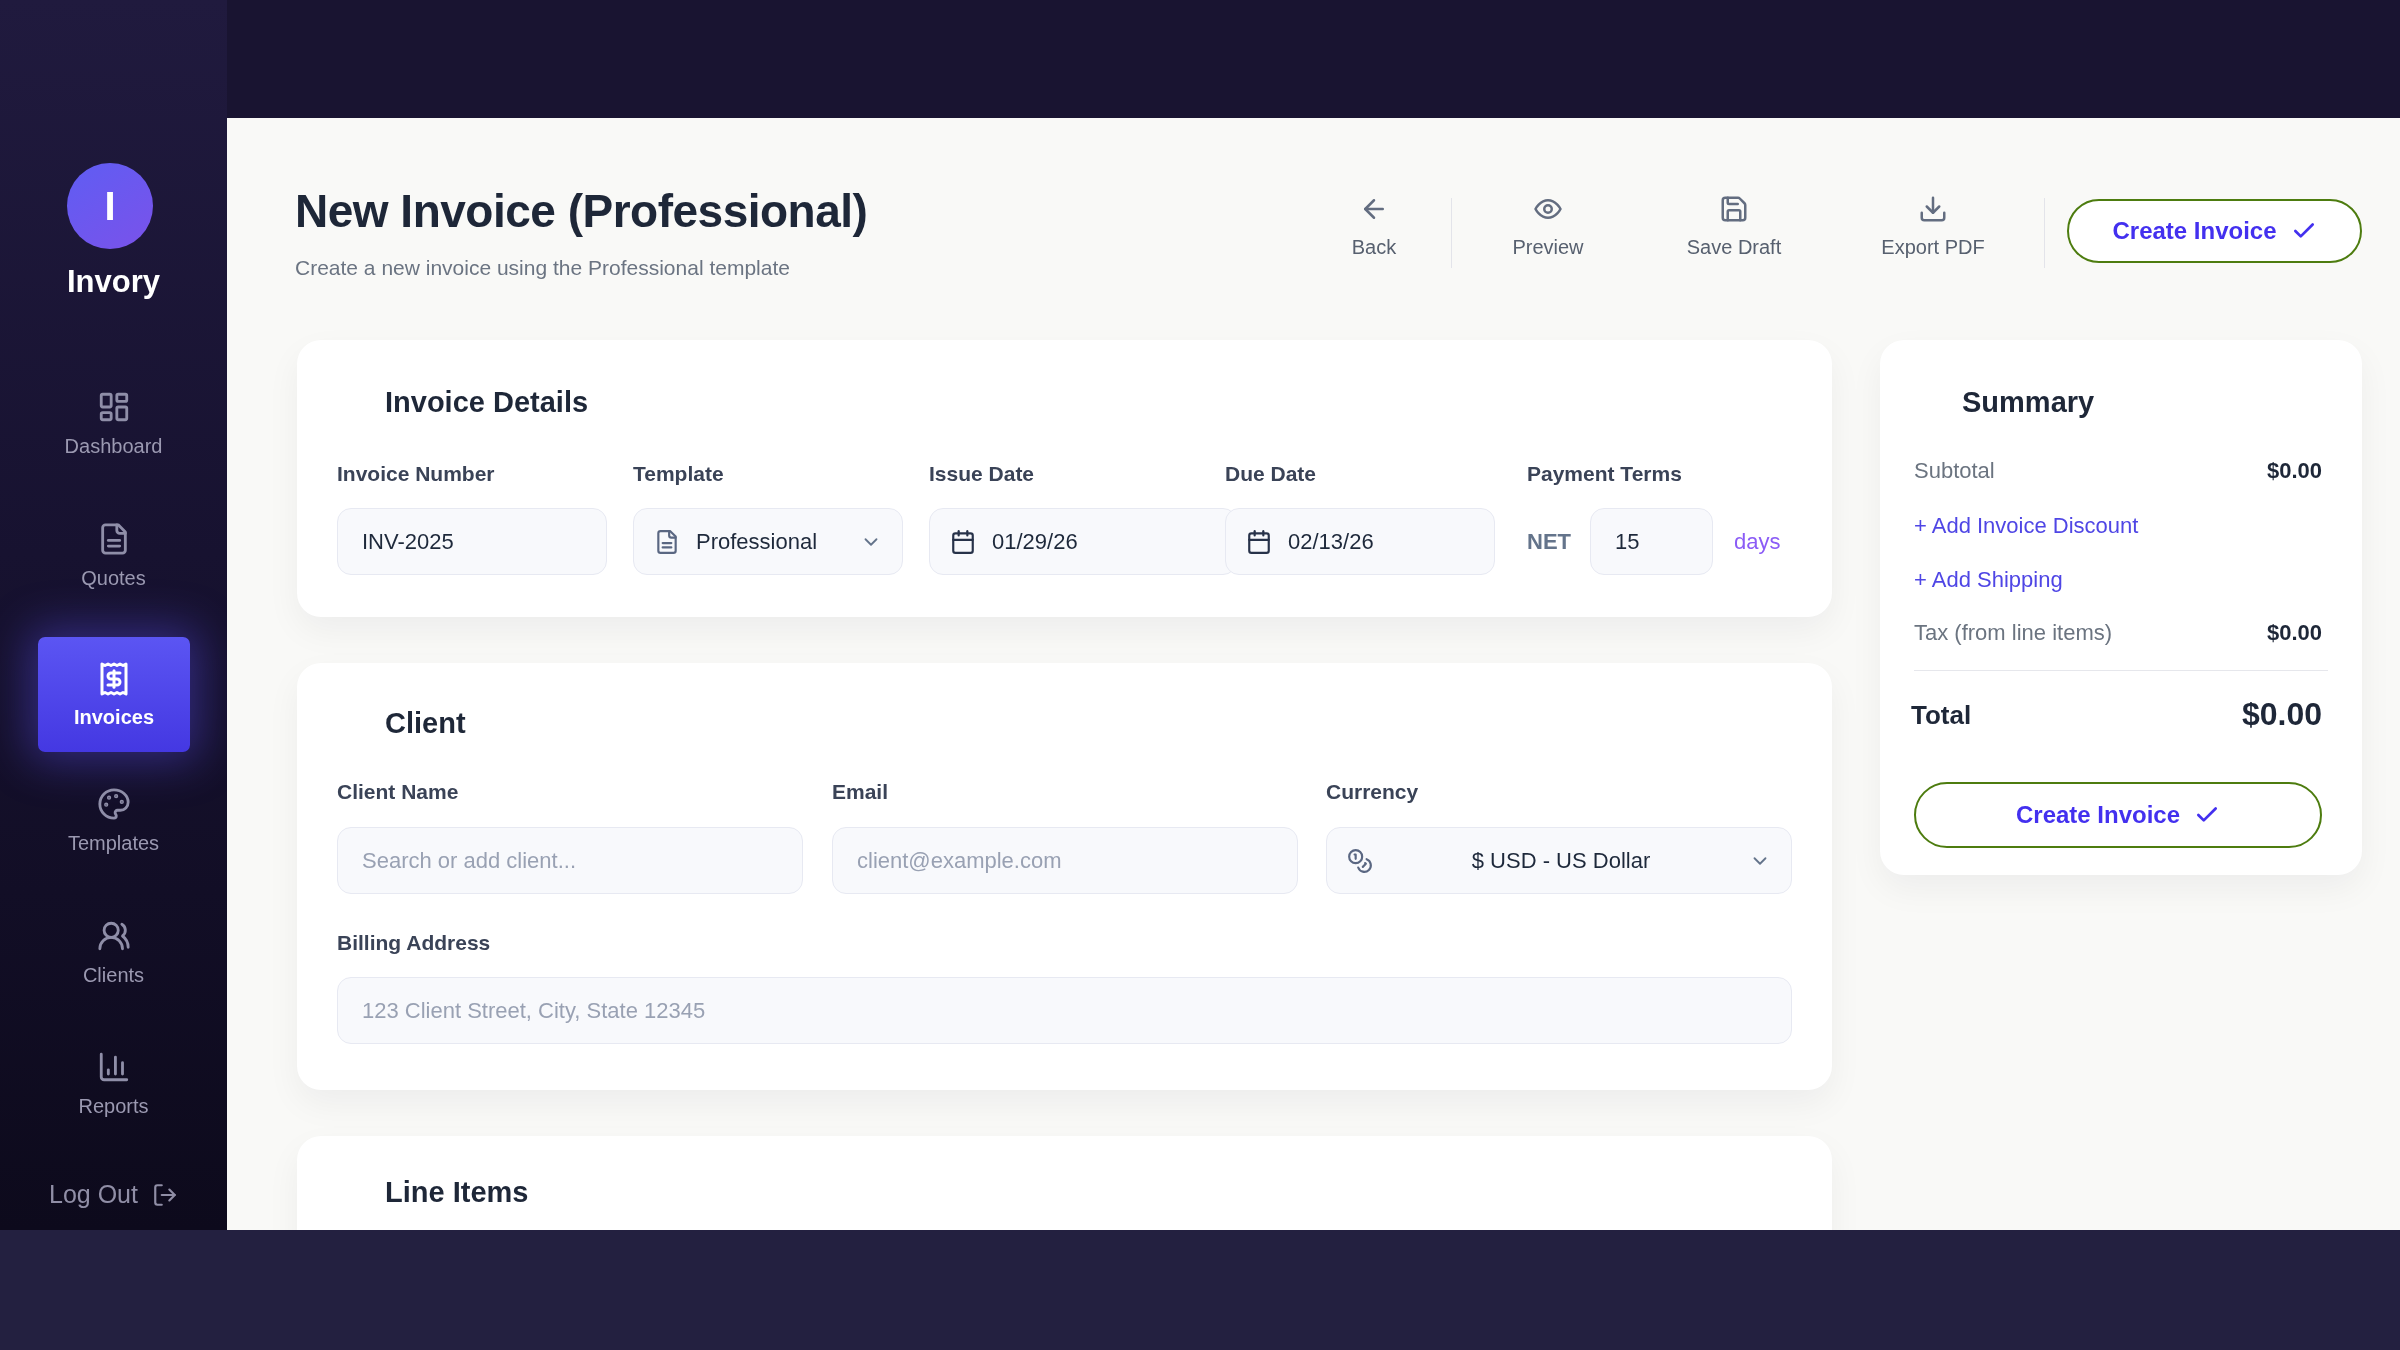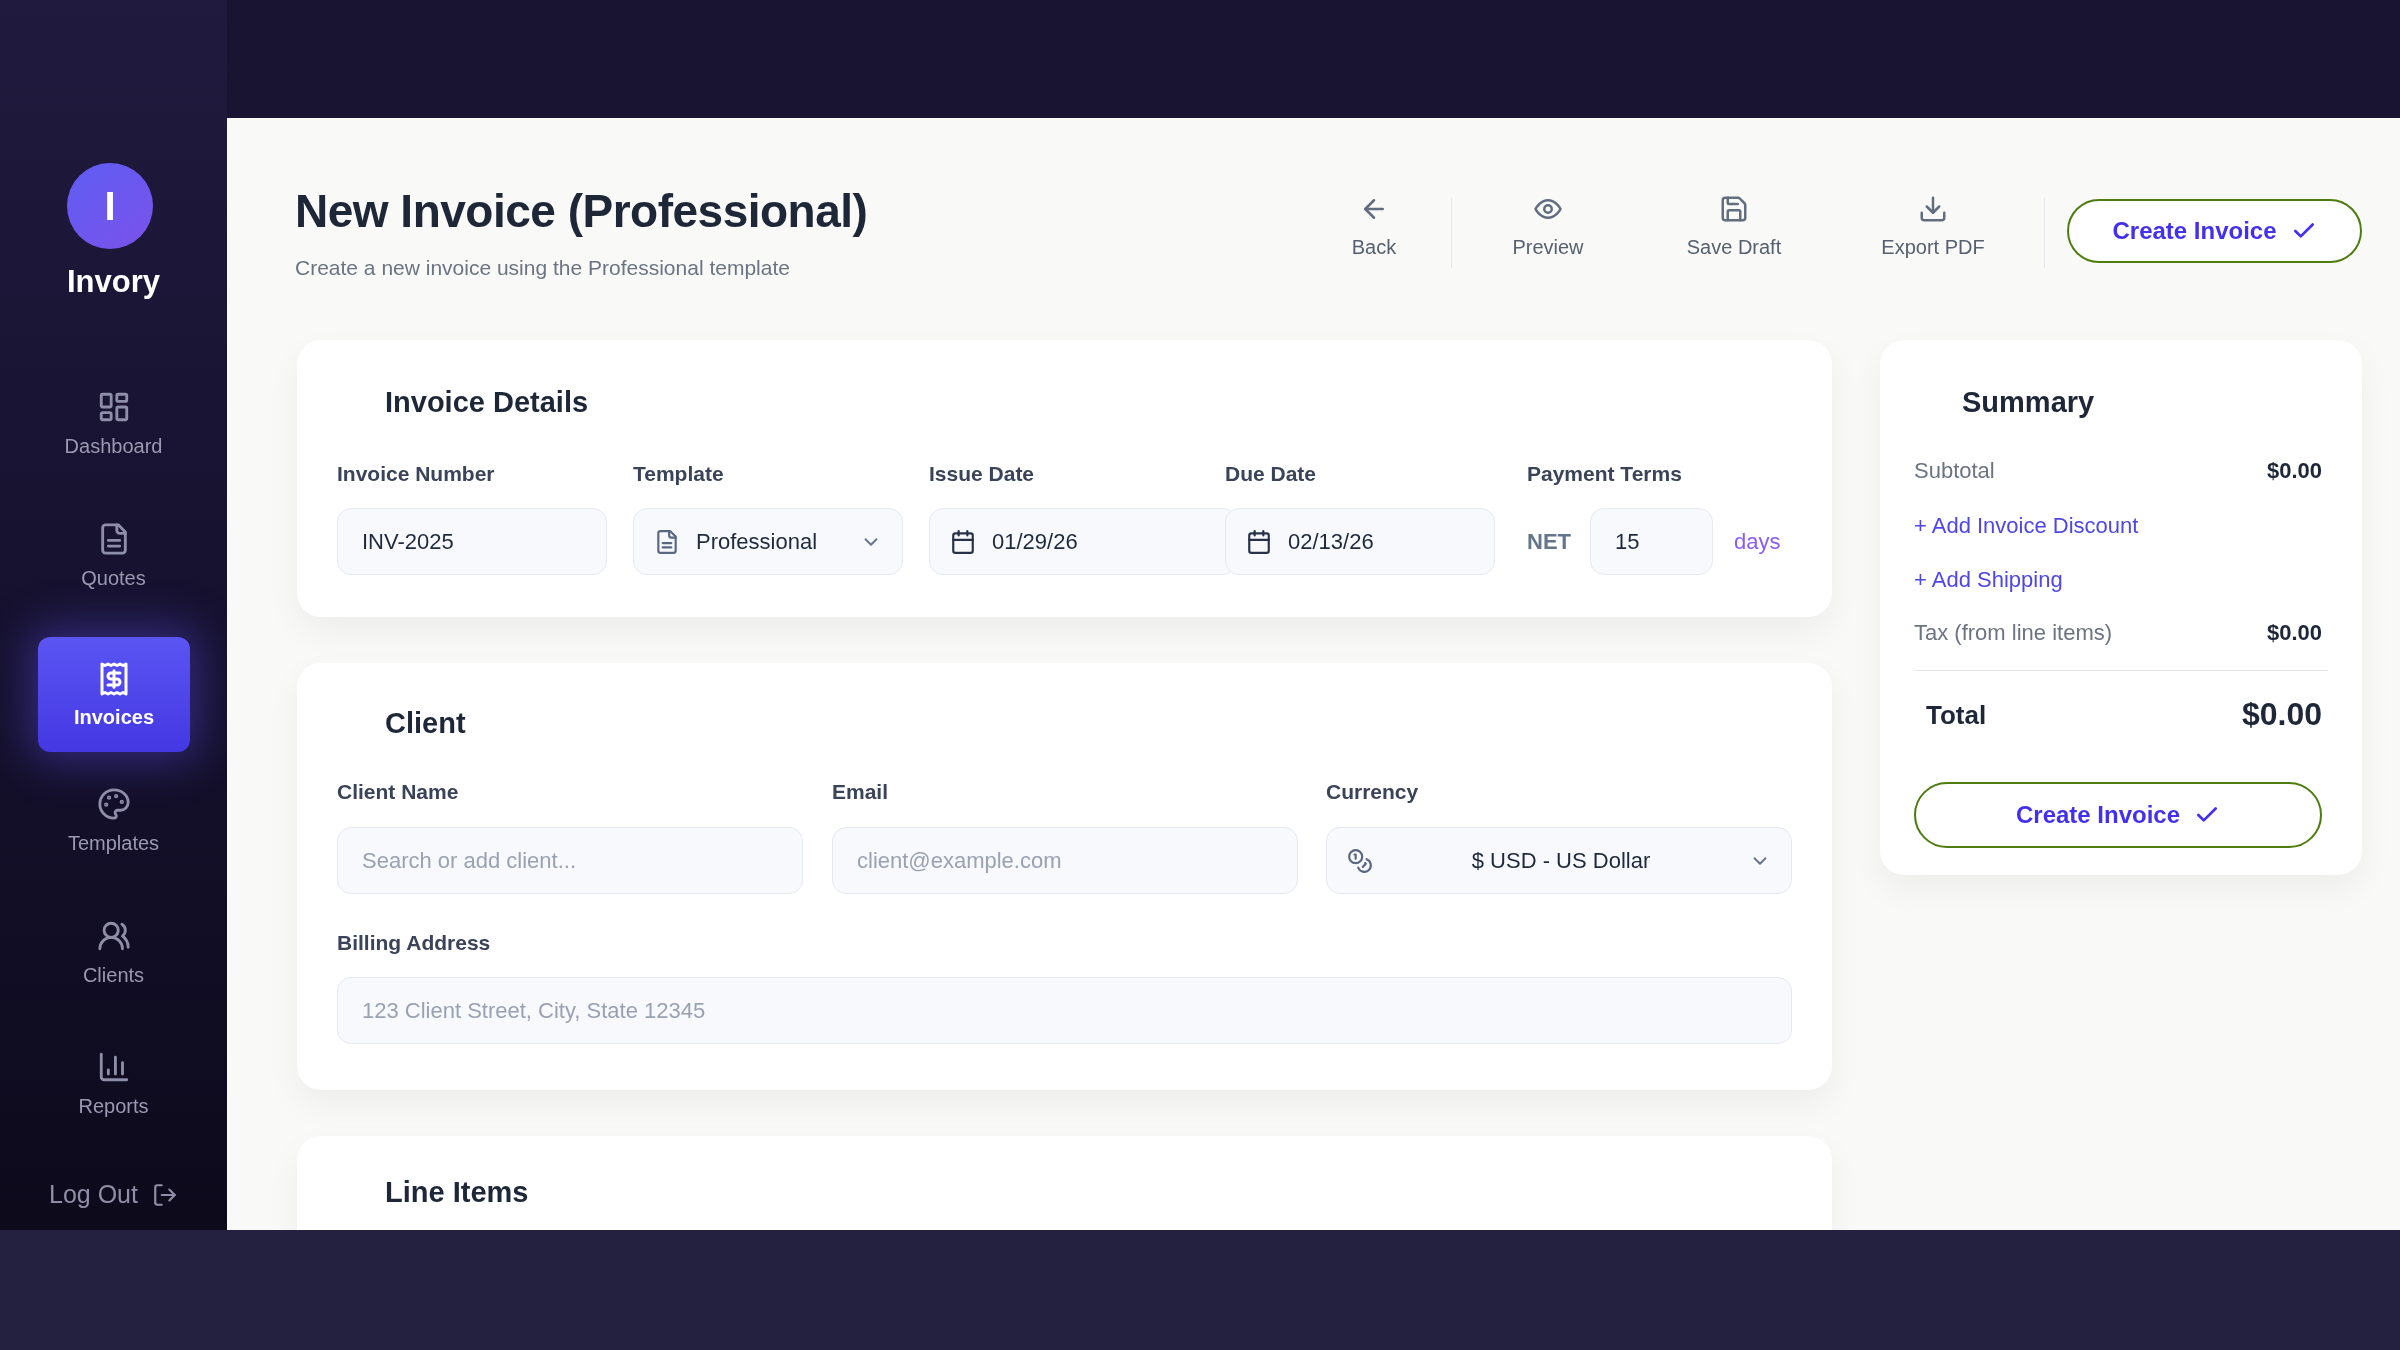--- a/index.html
+++ b/index.html
@@ -20,21 +20,21 @@
                  background:linear-gradient(145deg,#5f5df3 0%, #7a52ea 100%);
                  display:flex; align-items:center; justify-content:center;
                  color:#fff; font-size:40px; font-weight:700; }
   .brand { position:absolute; left:0; top:264px; width:227px; text-align:center;
            color:#ffffff; font-size:31px; font-weight:700; }
   .nav-item { position:absolute; left:0; width:227px; display:flex; flex-direction:column;
               align-items:center; gap:11px; color:#8f8ea8; cursor:pointer; }
   .nav-item .nav-label { font-size:20px; color:#9b99b1; }
   .nav-item svg { width:34px; height:34px; }
   .nav-active { position:absolute; left:38px; top:637px; width:152px; height:115px;
-                border-radius:12px; background:linear-gradient(180deg,#5b55f3 0%, #4438e2 100%);
+                border-radius:7px; background:linear-gradient(180deg,#5b55f3 0%, #4438e2 100%);
                 box-shadow:0 0 44px 10px rgba(96,84,255,.38);
                 display:flex; flex-direction:column; align-items:center; justify-content:center; gap:9px;
                 color:#ffffff; cursor:pointer; }
   .nav-active svg { width:36px; height:36px; }
   .nav-active .nav-label { font-size:20px; font-weight:600; color:#ffffff; }
   .logout { position:absolute; left:0; top:1180px; width:227px; display:flex; align-items:center;
             justify-content:center; gap:14px; color:#908ea6; font-size:25px; cursor:pointer; }
   .logout svg { width:26px; height:26px; }
 
   
@@ -73,21 +73,21 @@
   .center-text { flex:1; text-align:center; }
 
   .inline-affix { position:absolute; height:67px; display:flex; align-items:center;
                   font-size:22px; color:#64748b; }
 
   
   .sum-row-label { position:absolute; left:34px; font-size:22px; color:#6b7480; }
   .sum-row-value { position:absolute; right:40px; font-size:22px; font-weight:700; color:#1e2738; }
   .sum-link { position:absolute; left:34px; font-size:22px; font-weight:500; color:#4f46e5; cursor:pointer; }
   .sum-divider { position:absolute; left:34px; right:34px; height:1px; background:#e6e7ec; }
-  .total-label { position:absolute; left:46px; font-size:26px; font-weight:700; color:#1e2738; }
+  .total-label { position:absolute; left:31px; font-size:26px; font-weight:700; color:#1e2738; }
   .total-value { position:absolute; right:40px; font-size:32px; font-weight:800; color:#1e2738; }
   .create-sum { position:absolute; left:34px; top:442px; width:408px; height:66px; font-size:24px; }
 </style>
 </head>
 <body>
 
 <div class="bottom-strip"></div>
 
 <nav class="sidebar">
   <div class="logo-circle">

